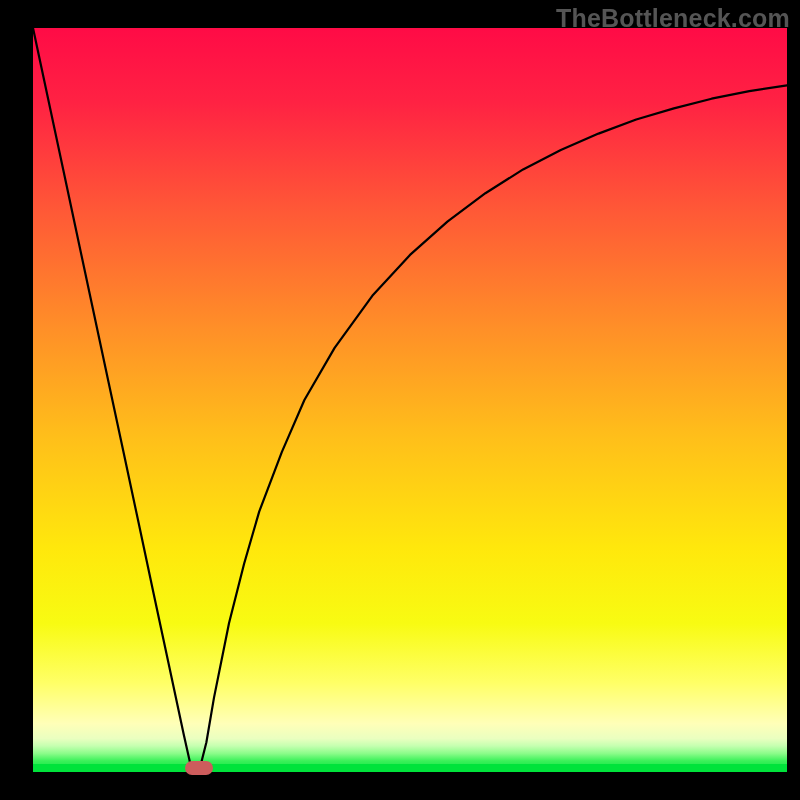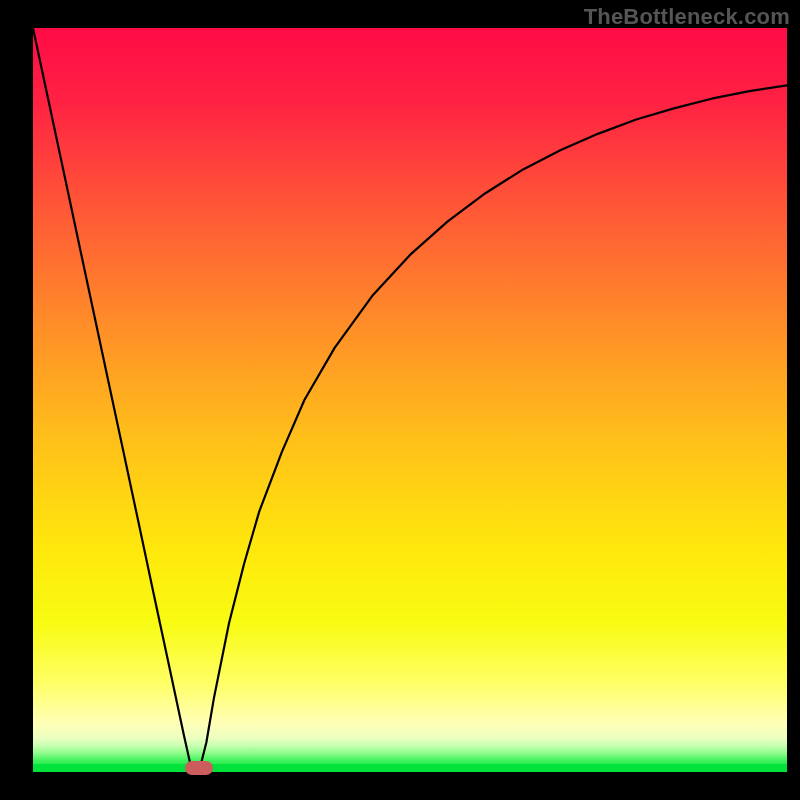--- a/index.html
+++ b/index.html
@@ -15,21 +15,21 @@
     position: relative;
     width: 800px;
     height: 800px;
     background: #000;
   }
   .attribution {
     position: absolute;
     top: 4px;
     right: 10px;
     color: #555;
-    font-size: 22px;
+    font-size: 25px;
     font-weight: 600;
     letter-spacing: 0.2px;
     z-index: 10;
   }
   svg.plot {
     position: absolute;
     left: 0;
     top: 0;
     width: 800px;
     height: 800px;

